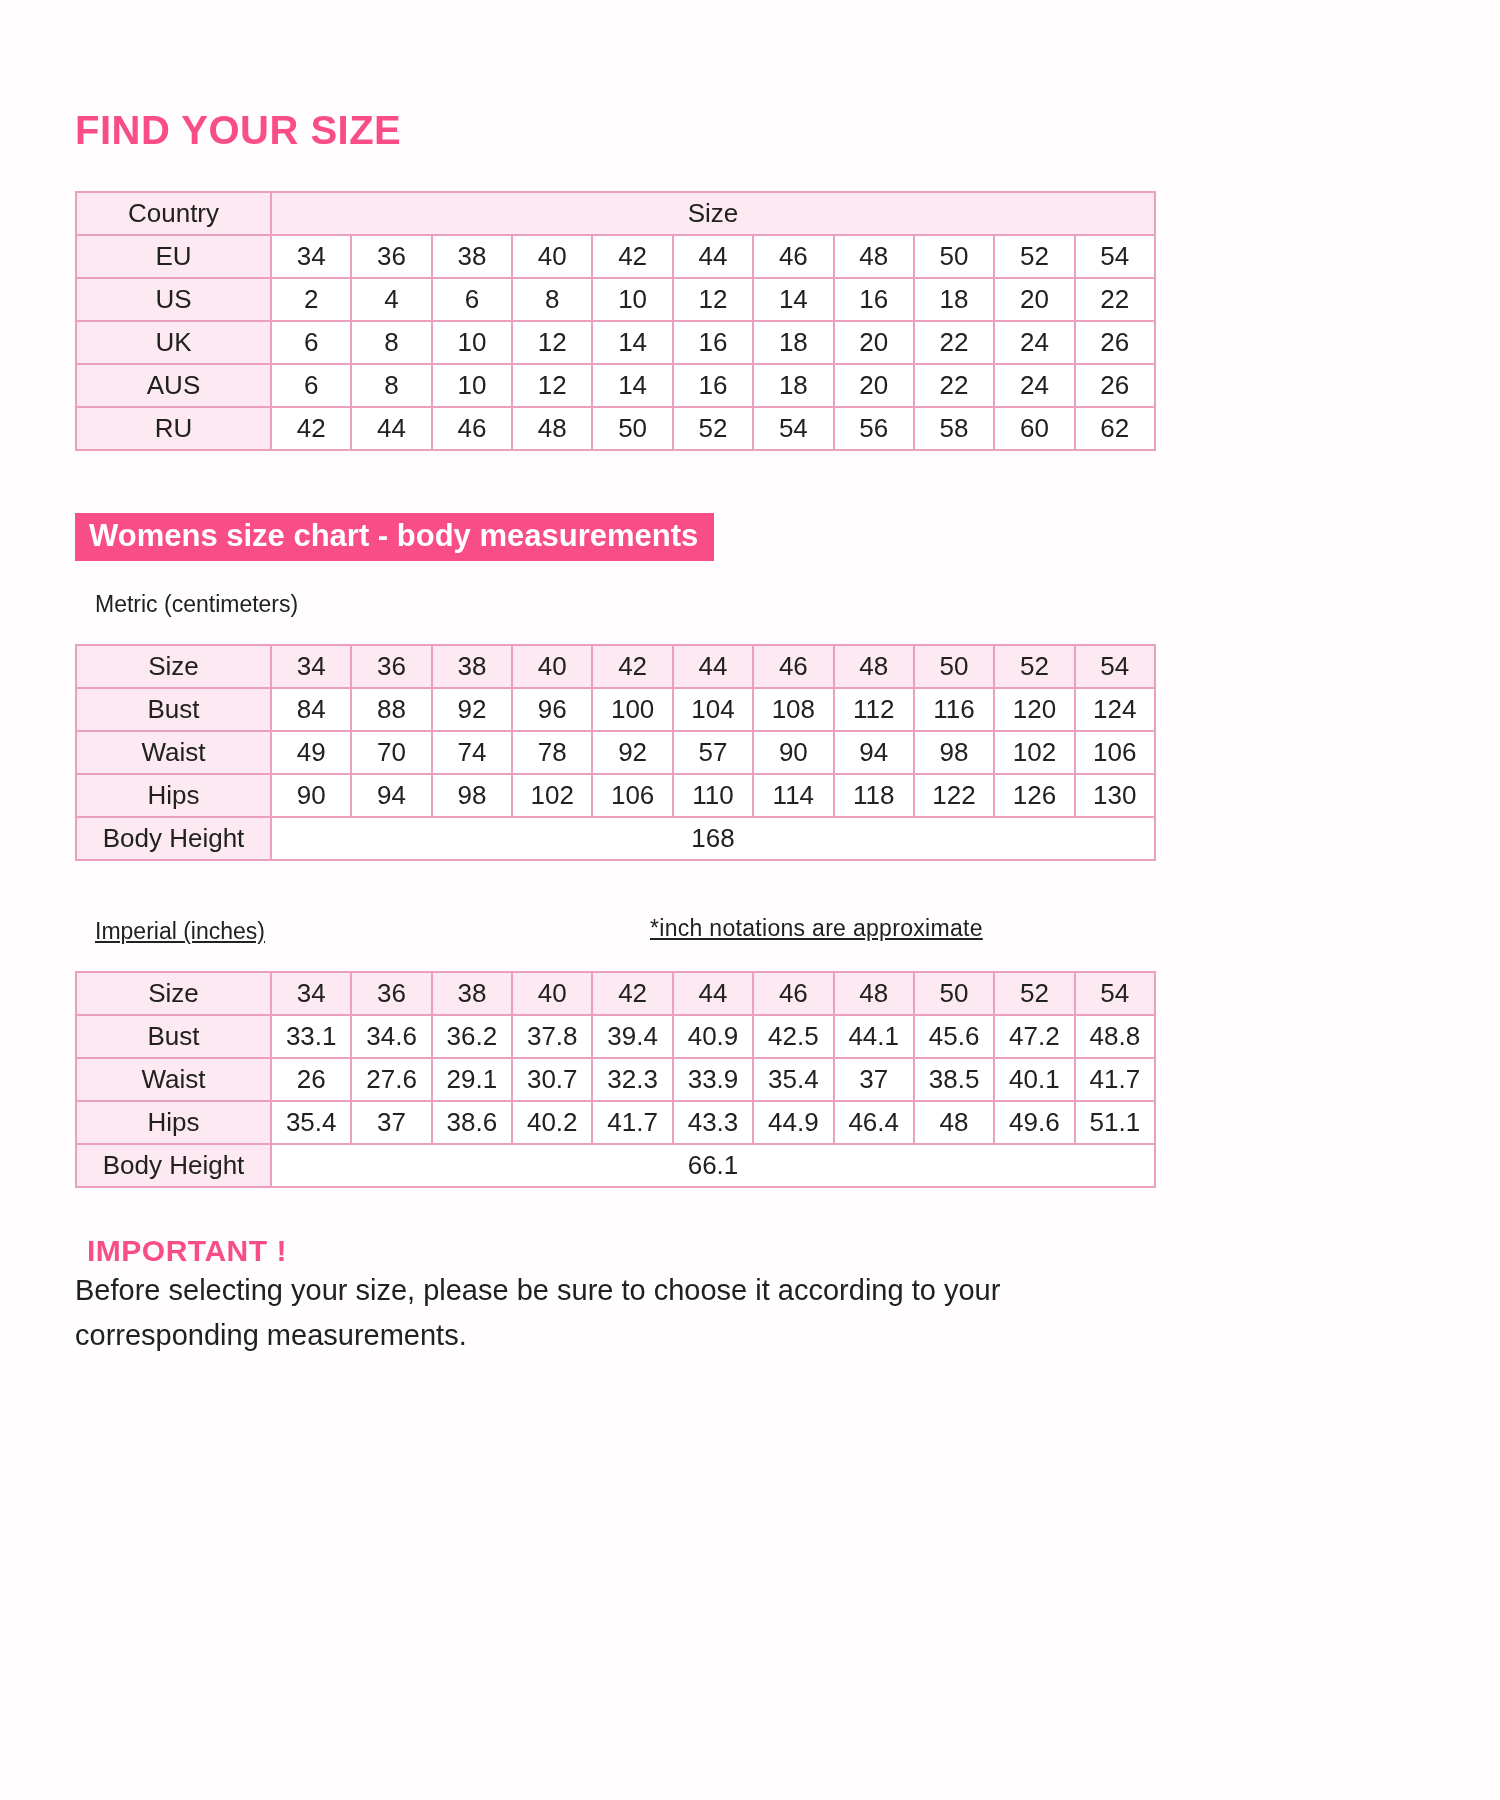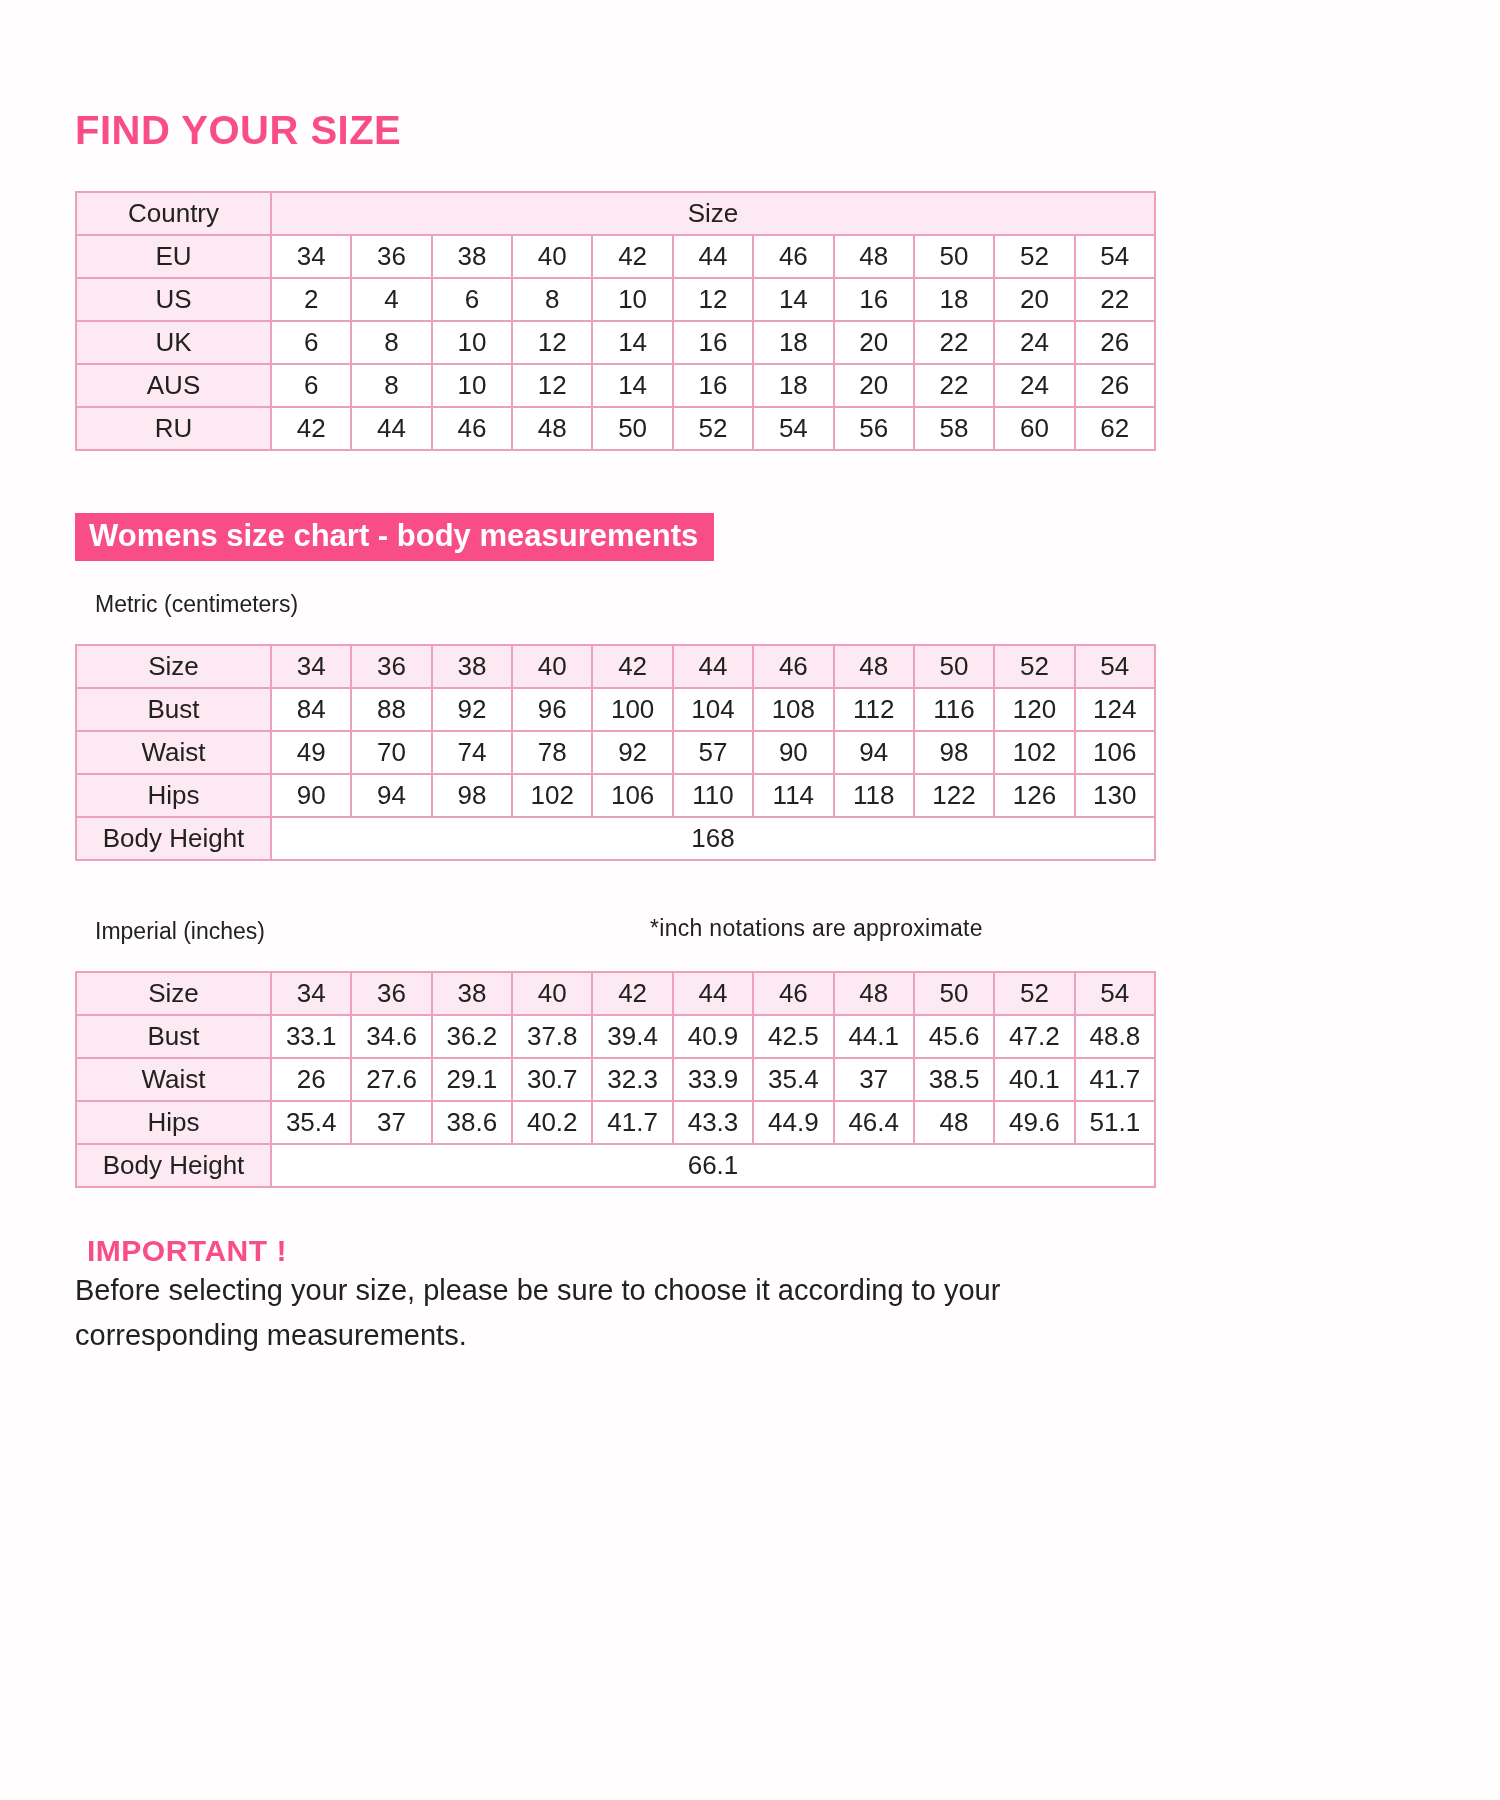--- a/index.html
+++ b/index.html
@@ -59,20 +59,21 @@
     margin-left: 20px;
   }
   .metric-label { margin-top: 30px; }
   .measure-table { margin-top: 26px; }
   td.span-val { background: #FFFFFF; }
 
   .imperial-row {
     margin-top: 54px;
     display: flex;
     align-items: flex-end;
+    text-decoration: underline;
   }
   .imperial-row .note {
     font-size: 23px;
     margin-left: 385px;
     margin-bottom: 3px;
     letter-spacing: 0.3px;
   }
 
   .important {
     margin-top: 46px;

